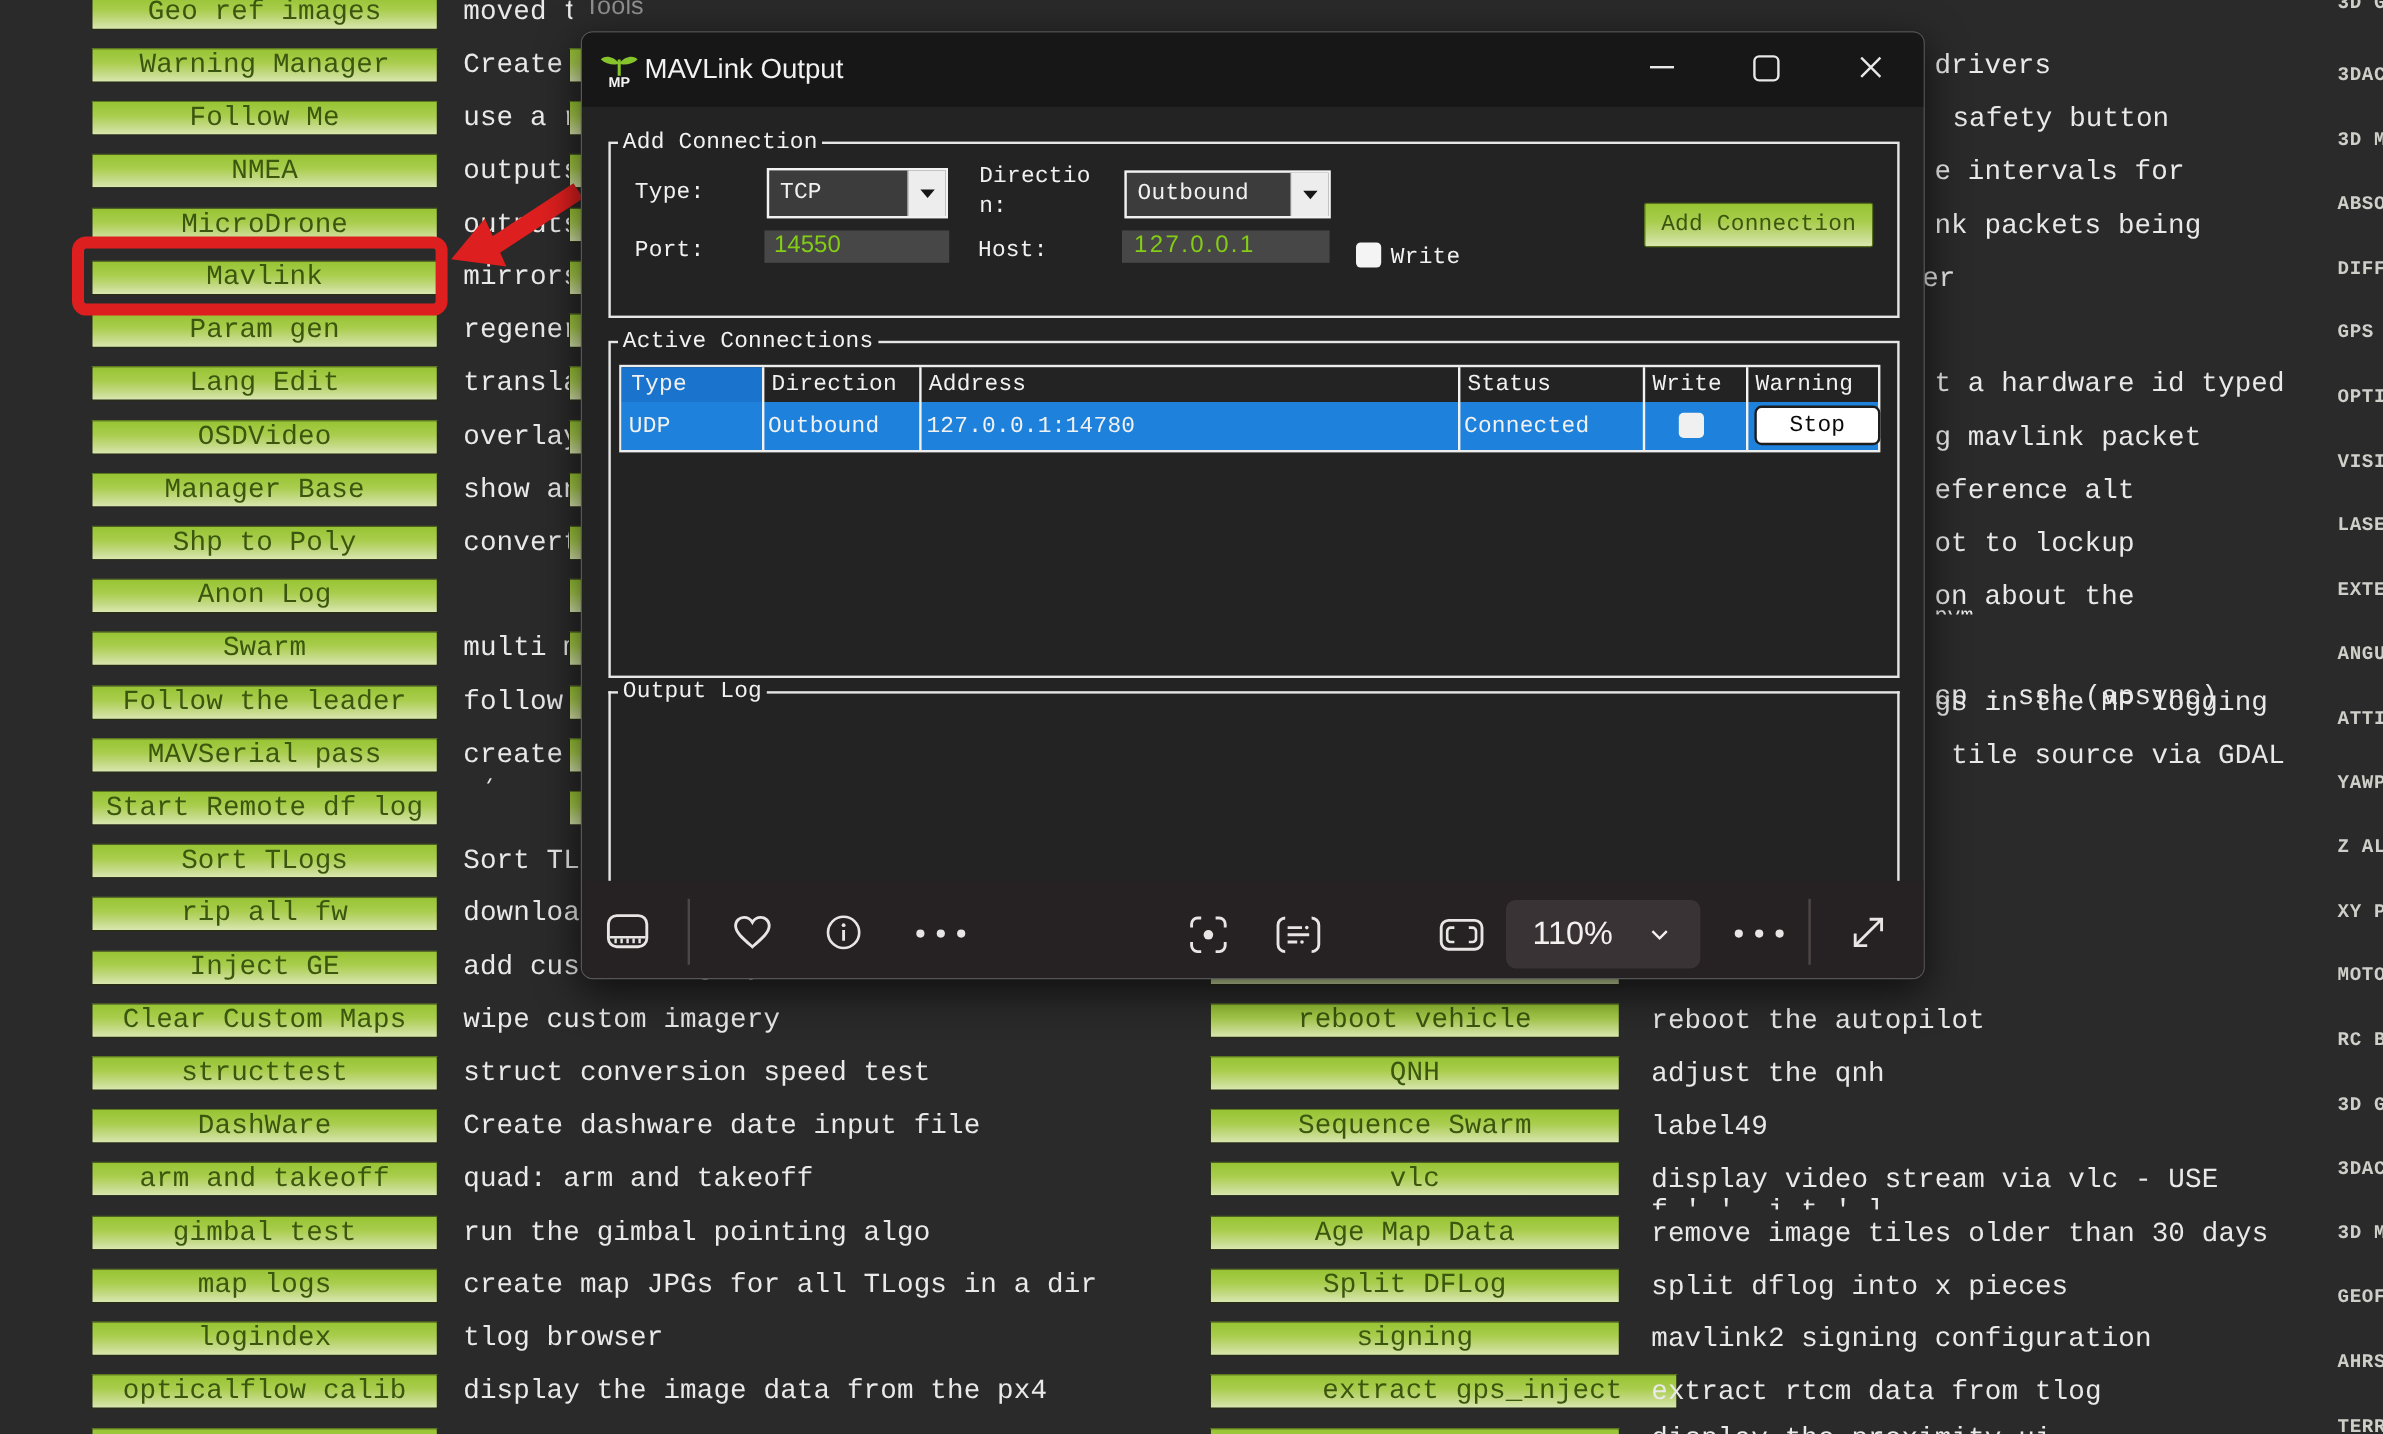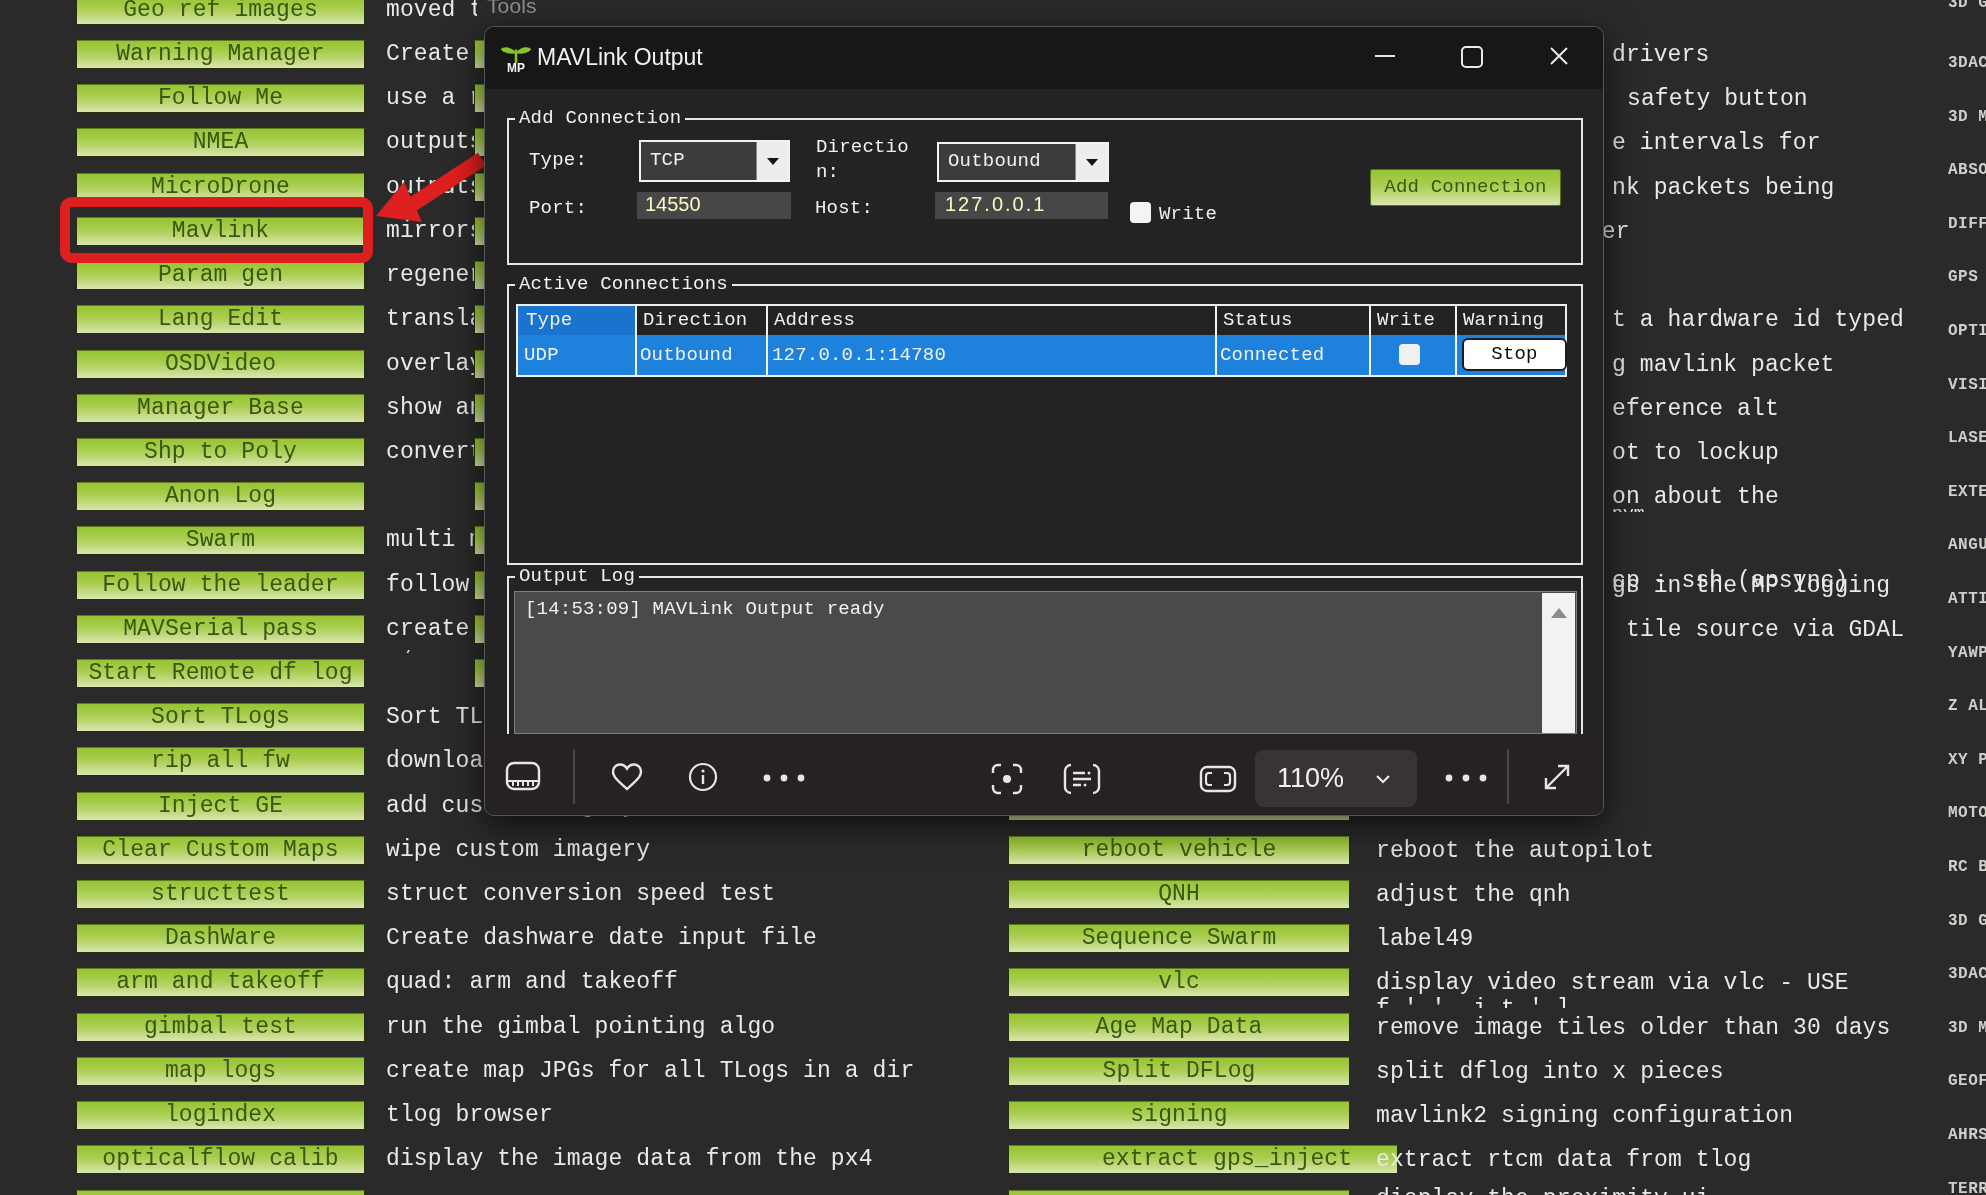--- a/index.html
+++ b/index.html
@@ -14,21 +14,21 @@
       letter-spacing:.5px;white-space:pre;}
   .mono19{font-family:"Liberation Mono",monospace;font-size:19px;letter-spacing:.2px;color:#f1f1f1;}
   .glabel{position:absolute;background:#232323;padding:0 4px;font-size:19px;
           letter-spacing:.2px;color:#f1f1f1;line-height:20px;white-space:pre;}
   .gbox{position:absolute;border:2px solid #e6e6e6;}
   .combo{position:absolute;border:2px solid #f2f2f2;background:#3c3c3c;}
   .combo .arr{position:absolute;right:0;top:0;bottom:0;width:31px;background:#ededed;
               border-left:1px solid #8a8a8a;}
   .combo .arr:after{content:"";position:absolute;left:50%;top:50%;margin:-3px 0 0 -6px;
               border:6px solid transparent;border-top:7px solid #161616;}
-  .tfield{position:absolute;background:#474747;color:#fef9c3;
+  .tfield{position:absolute;background:#474747;color:#84cc16;
           font-family:"Liberation Sans",sans-serif;font-size:20px;}
   .cb{position:absolute;width:21px;height:21px;background:#f4f4f4;border-radius:4px;}
   .sep{position:absolute;width:2px;background:#4c4647;}
   .colsep{position:absolute;width:2px;top:0;bottom:0;background:#f2f2f2;}
   svg{display:block}
 </style></head>
 <body>
 <div id="page">
 <div class="desc" style="left:487px;top:-9px;color:#8f8f8f;font-family:'Liberation Sans',sans-serif;font-size:21px;">Tools</div>
 <div class="btn" style="left:76px;top:-4px;width:287px;">Geo ref images</div>
@@ -248,30 +248,20 @@
   <div class="mono19" style="position:absolute;left:122px;top:38px;">Outbound</div>
   <div class="mono19" style="position:absolute;left:254px;top:38px;">127.0.0.1:14780</div>
   <div class="mono19" style="position:absolute;left:702px;top:38px;">Connected</div>
   <div class="cb" style="left:881px;top:38px;background:#f0f0f0;"></div>
   <div style="position:absolute;left:944px;top:32px;width:105px;height:33px;background:#fff;box-sizing:border-box;
        border:2px solid #1d1d1d;border-radius:6px;color:#0a0a0a;font-size:19px;letter-spacing:.2px;line-height:29px;
        text-align:center;">Stop</div>
 </div>
 <div class="gbox" style="left:22px;top:549px;width:1072px;height:180px;border-bottom:none;"></div>
 <div class="glabel" style="left:30px;top:539px;">Output Log</div>
-<div style="position:absolute;left:29px;top:564px;width:1063px;height:143px;background:#4a4a4a;
-     border:1px solid #7e7e7e;box-sizing:border-box;">
-  <div class="mono19" style="position:absolute;left:10px;top:6px;">[14:53:09] MAVLink Output ready</div>
-  <div style="position:absolute;right:1px;top:1px;width:33px;height:140px;background:#f2f2f2;">
-    <div style="position:absolute;left:0;top:0;width:33px;height:30px;">
-      <div style="position:absolute;left:50%;top:50%;margin:-8px 0 0 -8px;width:0;height:0;
-           border:8px solid transparent;border-bottom:10px solid #8b8b8b;"></div>
-    </div>
-  </div>
-</div>
 <div style="position:absolute;left:0;top:707px;right:0;height:83px;background:#262123;">
 <svg style="position:absolute;left:20px;top:27px;" width="36" height="30" viewBox="0 0 36 30">
   <rect x="2" y="2" width="32" height="26" rx="7" fill="none" stroke="#e8e5e5" stroke-width="2.4"></rect>
   <path d="M3 20 h30" stroke="#e8e5e5" stroke-width="2"></path>
   <path d="M8 21 v4 M13 21 v4 M18 21 v4 M23 21 v4 M28 21 v4" stroke="#e8e5e5" stroke-width="2"></path>
 </svg>
 <div class="sep" style="left:88px;top:15px;height:55px;"></div>
 <svg style="position:absolute;left:126px;top:28px;" width="32" height="30" viewBox="0 0 32 30">
   <path d="M16 27 C8 20 2 15 2 9.5 C2 5 5.5 2.5 9 2.5 C12 2.5 14.5 4 16 6.6
            C17.5 4 20 2.5 23 2.5 C26.5 2.5 30 5 30 9.5 C30 15 24 20 16 27 Z" fill="none" stroke="#e8e5e5" stroke-width="2.4"></path>

